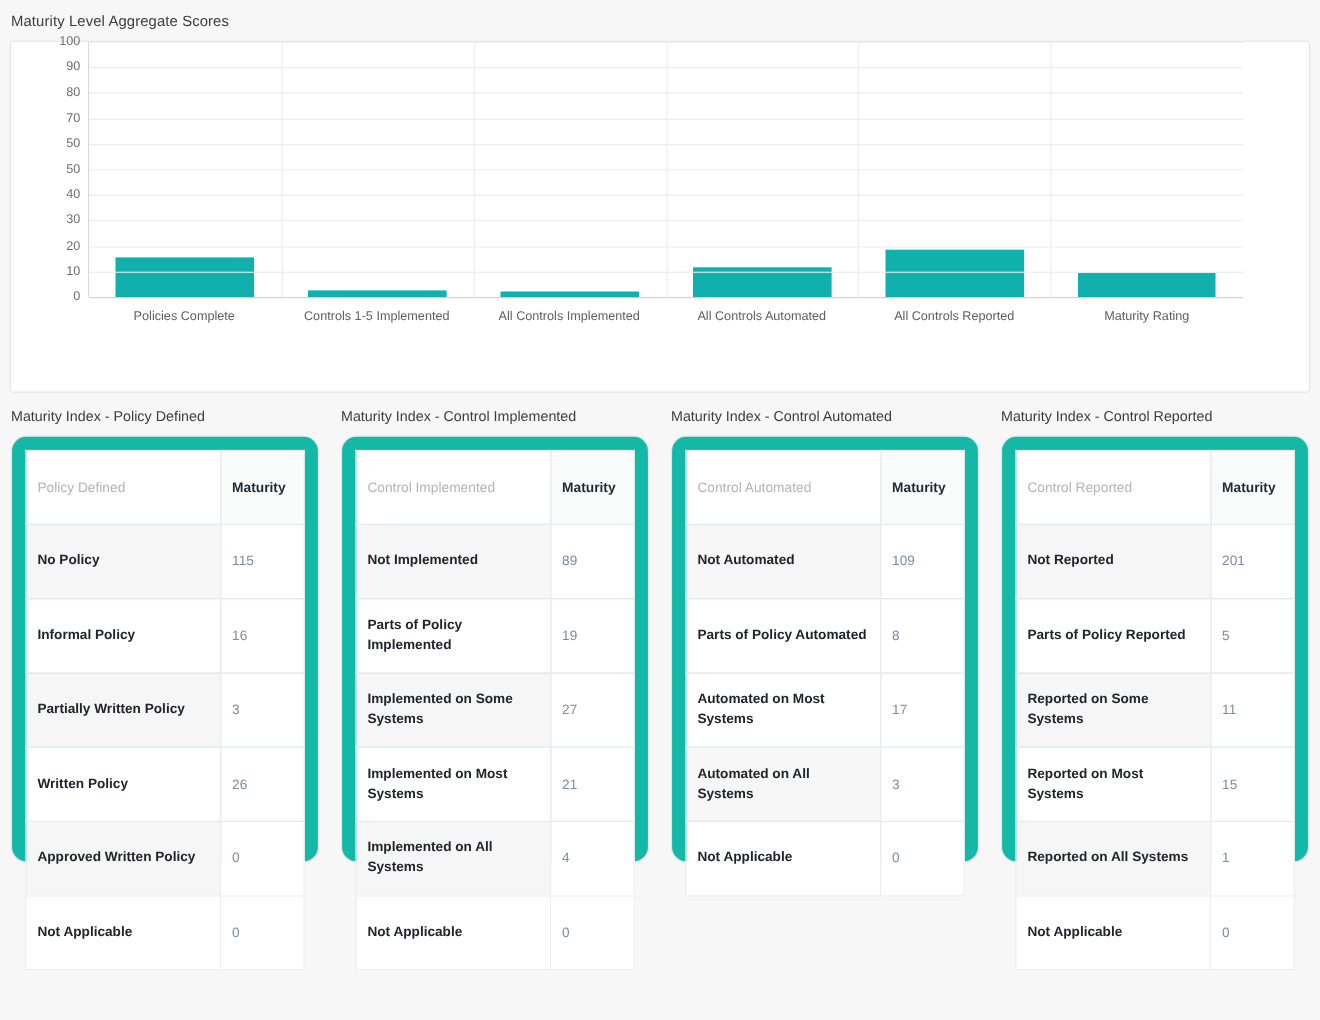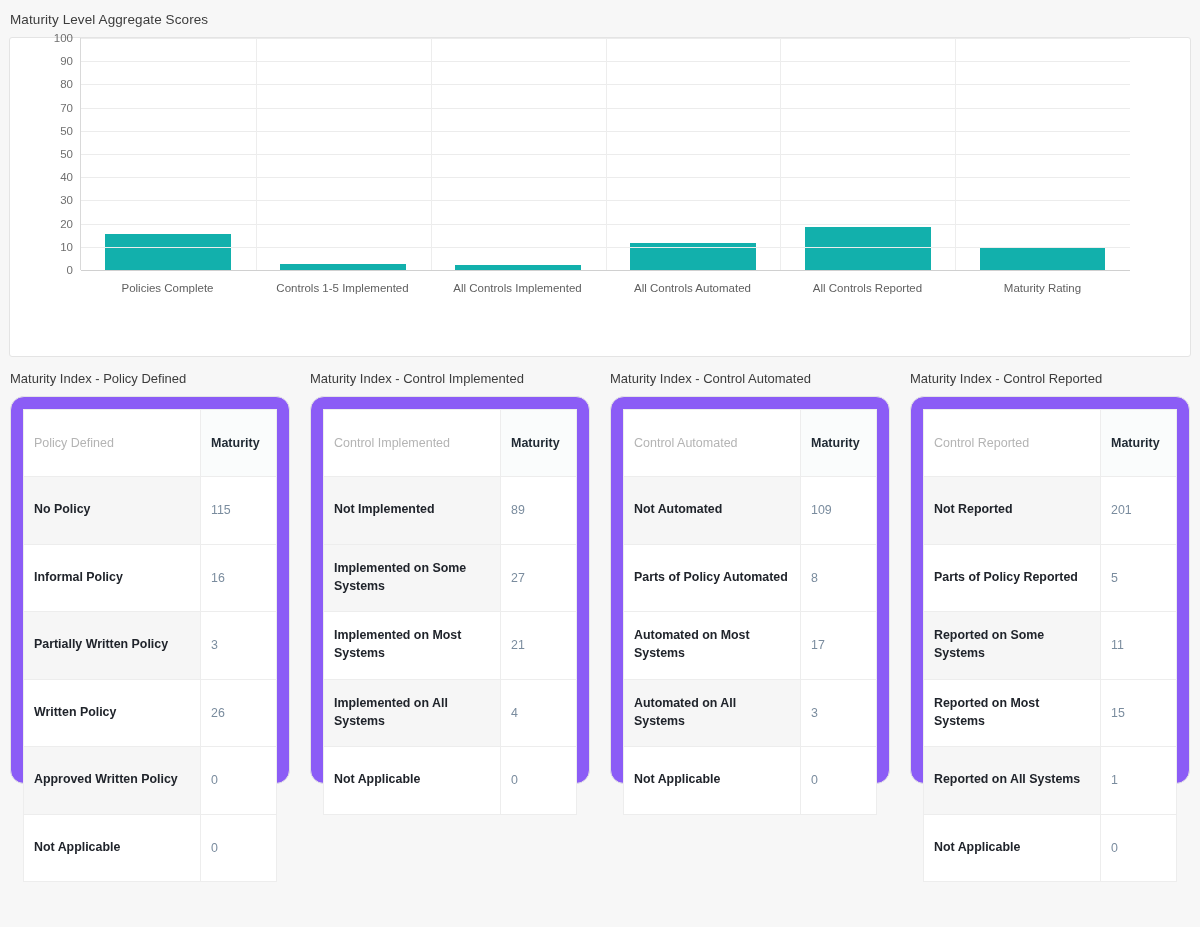--- a/index.html
+++ b/index.html
@@ -120,21 +120,21 @@
   .table-col {
     width: 300px;
     padding: 0 10px;
   }
   .table-title {
     font-size: 13px;
     color: #3c3c3c;
     padding: 0 0 10px 0;
   }
   .table-card {
-    background: #8b5cf6;
+    background: #14b8a6;
     border: 1px solid #e4e4e4;
     border-radius: 14px;
     padding: 12px;
     height: 388px;
   }
   table.mtable {
     width: 100%;
     border-collapse: collapse;
     table-layout: fixed;
     border: 1px solid #ededed;
@@ -312,20 +312,24 @@
               <tr>
                 <th class="col-label">Control Implemented</th>
                 <th class="col-value">Maturity</th>
               </tr>
             </thead>
             <tbody>
               <tr class="row-alt">
                 <td class="cell-label">Not Implemented</td>
                 <td class="cell-value">89</td>
               </tr>
+              <tr class="row-plain">
+                <td class="cell-label">Parts of Policy Implemented</td>
+                <td class="cell-value">19</td>
+              </tr>
               <tr class="row-alt">
                 <td class="cell-label">Implemented on Some Systems</td>
                 <td class="cell-value">27</td>
               </tr>
               <tr class="row-plain">
                 <td class="cell-label">Implemented on Most Systems</td>
                 <td class="cell-value">21</td>
               </tr>
               <tr class="row-alt">
                 <td class="cell-label">Implemented on All Systems</td>

